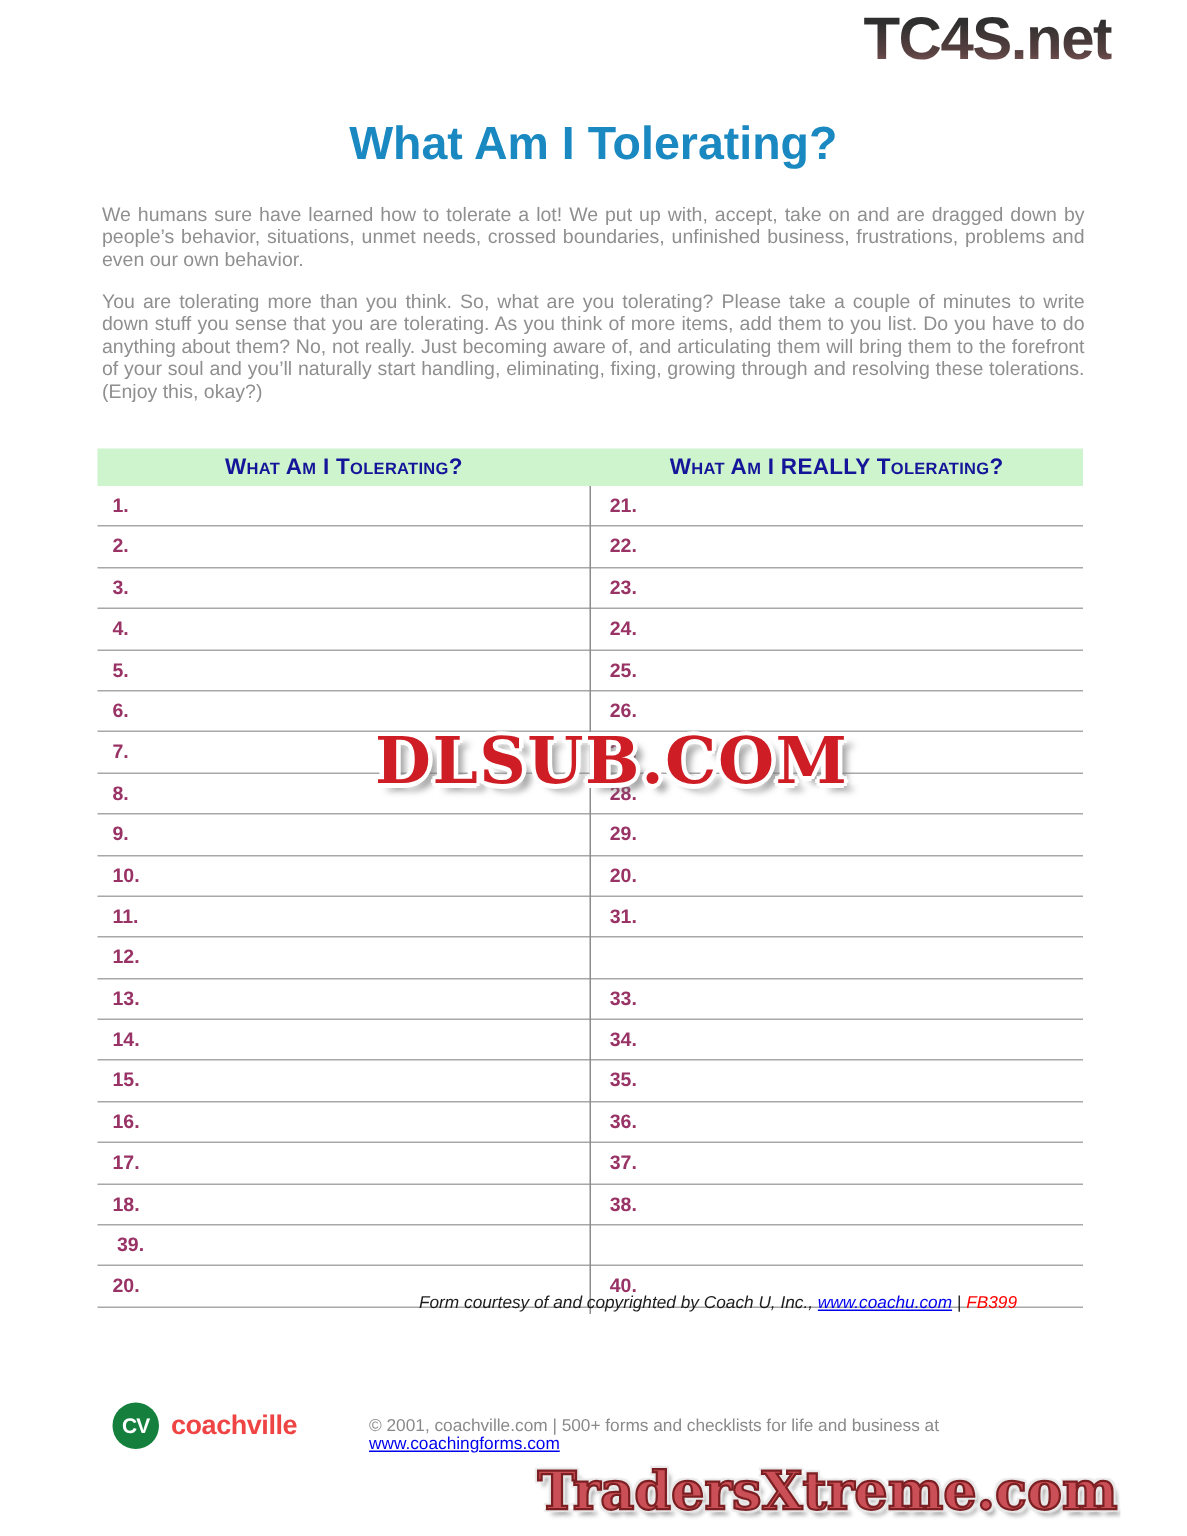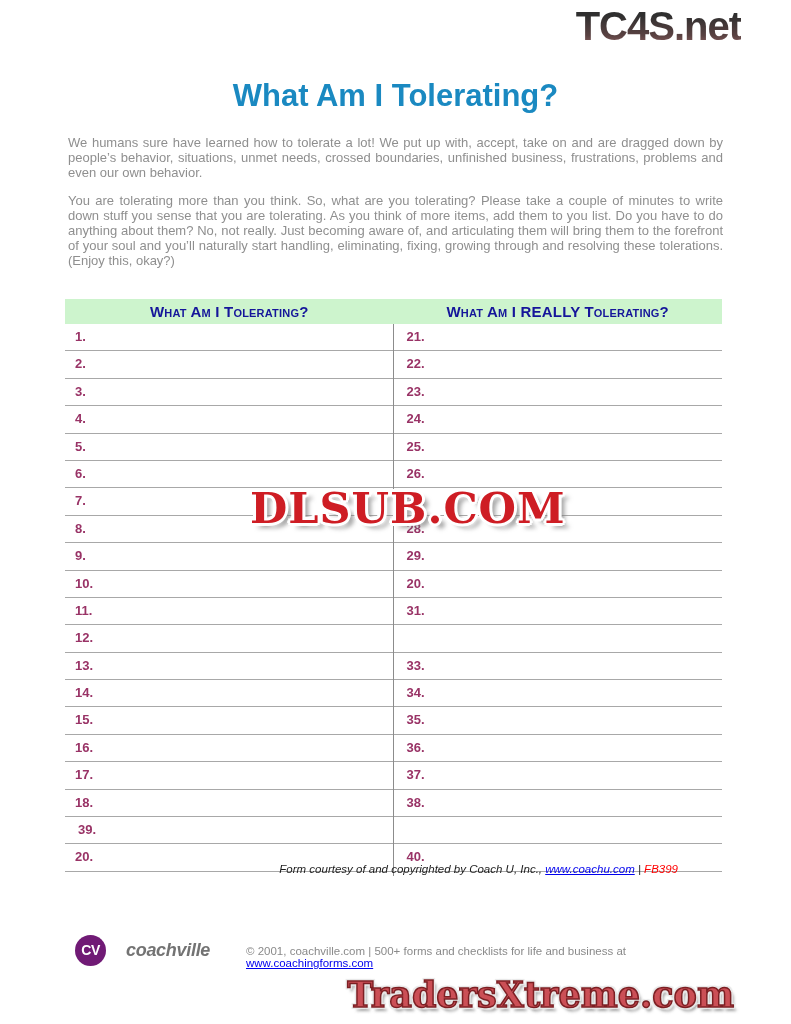--- a/index.html
+++ b/index.html
@@ -135,51 +135,50 @@
     position: absolute;
     top: 935px;
     left: 75px;
     display: flex;
     align-items: center;
   }
   .cv-circle {
     width: 31px;
     height: 31px;
     border-radius: 50%;
-    background: #701a75;
+    background: #15803d;
     color: #ffffff;
     font-size: 14px;
     font-weight: bold;
     text-align: center;
     line-height: 31px;
     letter-spacing: -0.5px;
   }
   .brand-text {
-    margin-left: 20px;
+    margin-left: 8px;
     font-size: 18px;
     font-weight: bold;
-    color: #737373;
+    color: #ef4444;
     letter-spacing: -0.3px;
-    font-style: italic;
   }
 
   
   .copyright {
     position: absolute;
     top: 945px;
     left: 246px;
     font-size: 11.5px;
     color: #8a8a8a;
   }
 
   
   .traders {
     position: absolute;
     top: 974px;
-    right: 13px;
+    right: 2px;
     font-family: "DejaVu Serif", serif;
     font-weight: bold;
     font-size: 35px;
     letter-spacing: 0px;
     color: #cb4f56;
     -webkit-text-stroke: 1.5px #7c1f23;
     text-shadow:
       -2px -2px 1px #e8e8e8, 2px -2px 1px #e8e8e8,
       -2px  2px 1px #e8e8e8, 2px  2px 1px #e8e8e8,
        3px  4px 3px rgba(140,140,140,0.8);

